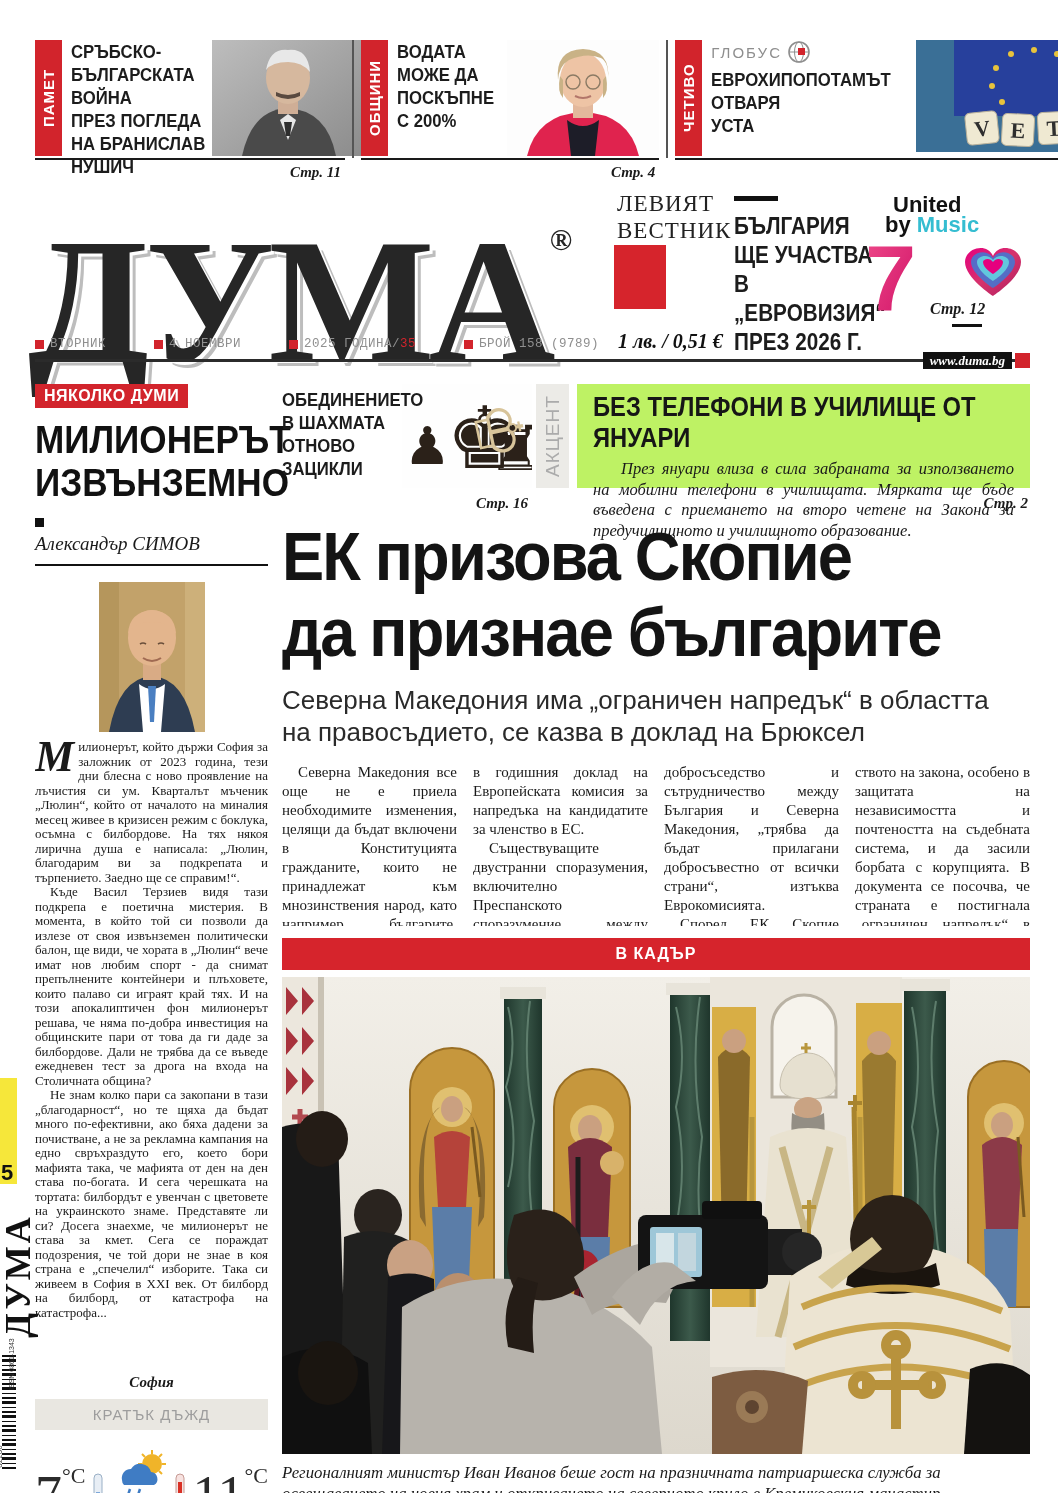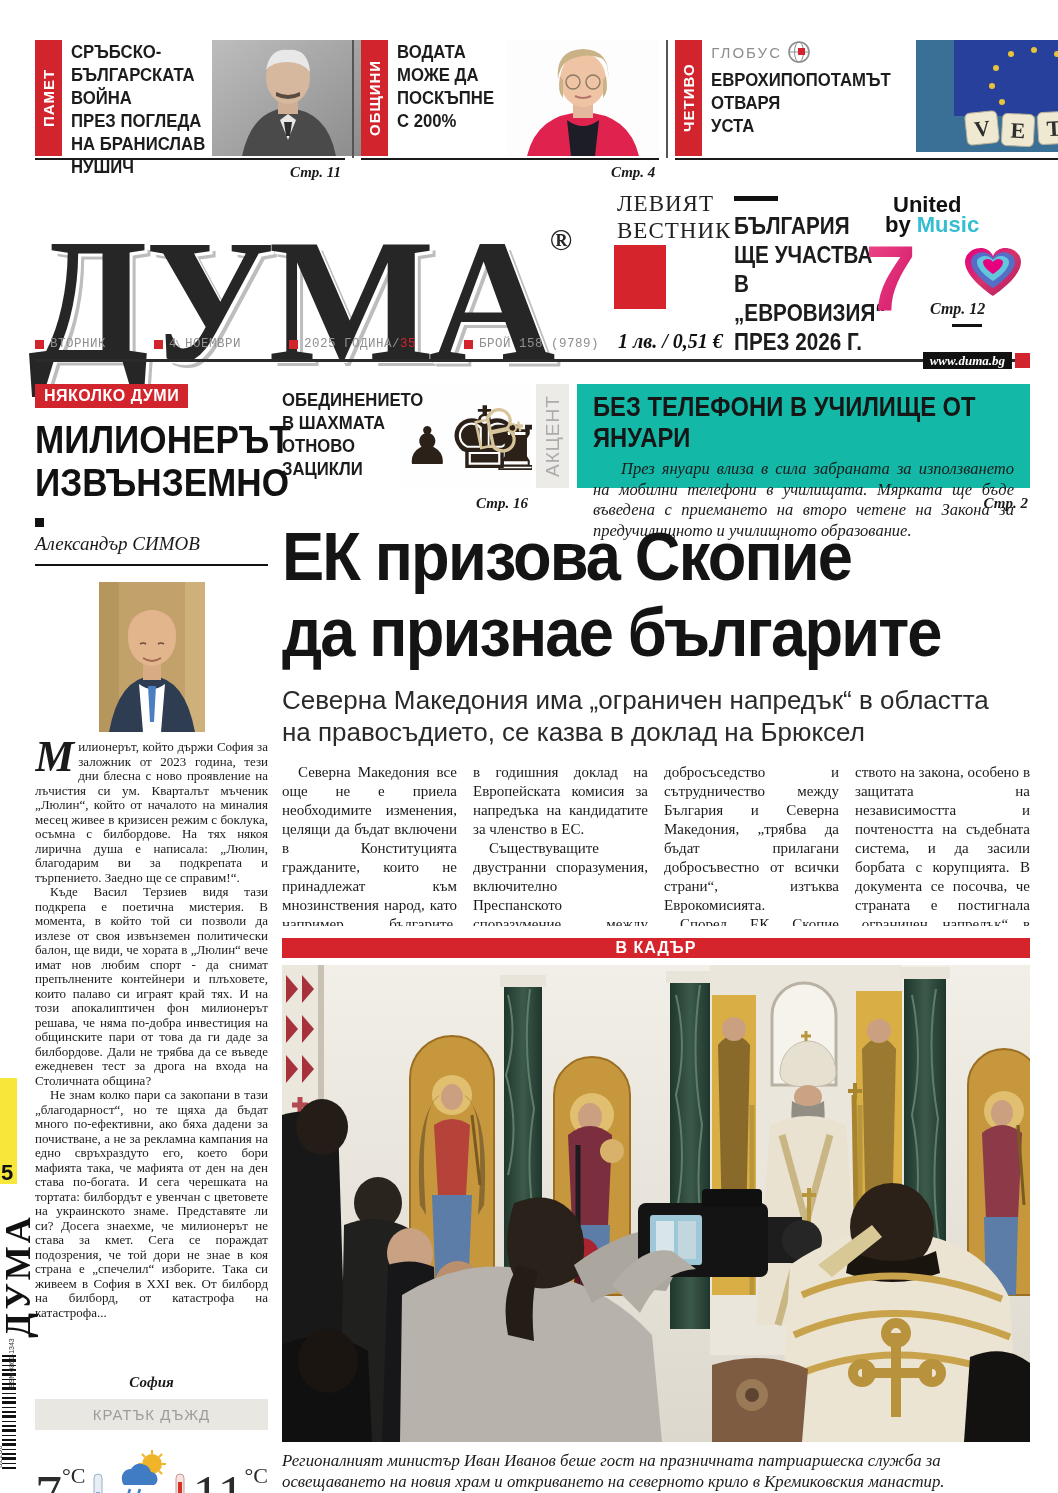--- a/index.html
+++ b/index.html
@@ -95,37 +95,37 @@
   
   .rightcol { position:absolute; left:282px; top:384px; width:748px; }
   .row1 { display:flex; height:104px; }
   .chess { position:relative; width:252px; display:flex; }
   .chess-title { font-family:"Liberation Sans",sans-serif; font-weight:bold; font-size:19px; line-height:23px;
     color:#1c1c1c; transform:scaleX(0.88); transform-origin:0 0; width:120px; padding-top:4px; }
   .chess-page { position:absolute; right:6px; bottom:-24px; font-style:italic; font-weight:bold; font-size:15px; }
   .accent-label { width:33px; background:#ecebe7; color:#ababab; font-family:"Liberation Sans",sans-serif;
     font-size:19px; letter-spacing:1px; writing-mode:vertical-rl; transform:rotate(180deg);
     display:flex; align-items:center; justify-content:center; margin-left:2px; }
-  .accent-box { flex:1; margin-left:8px; background:#14b8a6; padding:8px 16px 6px; position:relative; }
+  .accent-box { flex:1; margin-left:8px; background:#bef264; padding:8px 16px 6px; position:relative; }
   .accent-title { font-family:"Liberation Sans",sans-serif; font-weight:bold; font-size:27px; color:#161616;
     transform:scaleX(0.88); transform-origin:0 0; width:114%; }
   .accent-body { margin-top:5px; font-style:italic; font-size:16.5px; line-height:20.5px; text-align:justify; text-indent:28px; }
   .accent-page { position:absolute; right:2px; bottom:-24px; font-style:italic; font-weight:bold; font-size:15px;text-align:center; }
 
   .headline { margin-top:30px; font-family:"Liberation Sans",sans-serif; font-weight:bold;
     font-size:68px; line-height:76px; letter-spacing:-2px; color:#141414;
     transform:scaleX(0.93); transform-origin:0 0; width:108%; }
   .subhead { margin-top:14px; font-family:"Liberation Sans",sans-serif; font-size:26px; line-height:32px; color:#2a2a2a; }
 
   .cols { margin-top:15px; display:flex; gap:16px; height:163px; overflow:hidden; }
   .col { width:175px; font-size:15px; line-height:19px; text-align:justify; }
   .col p { text-indent:16px; }
   .col p.cont { text-indent:0; }
 
-  .kadar { margin-top:12px; height:20px; background:#d6242c; color:#fff; font-family:"Liberation Sans",sans-serif;
+  .kadar { margin-top:12px; height:32px; background:#d6242c; color:#fff; font-family:"Liberation Sans",sans-serif;
     font-weight:bold; font-size:16px; letter-spacing:1px; display:flex; align-items:center; justify-content:center; }
   .bigphoto { margin-top:7px; display:block; }
   .caption { margin-top:8px; font-style:italic; font-size:16.8px; line-height:21px; color:#1a1a1a; }
 </style>
 </head>
 <body>
 
 <div id="page">
 
   <div class="edge-yellow"></div>

